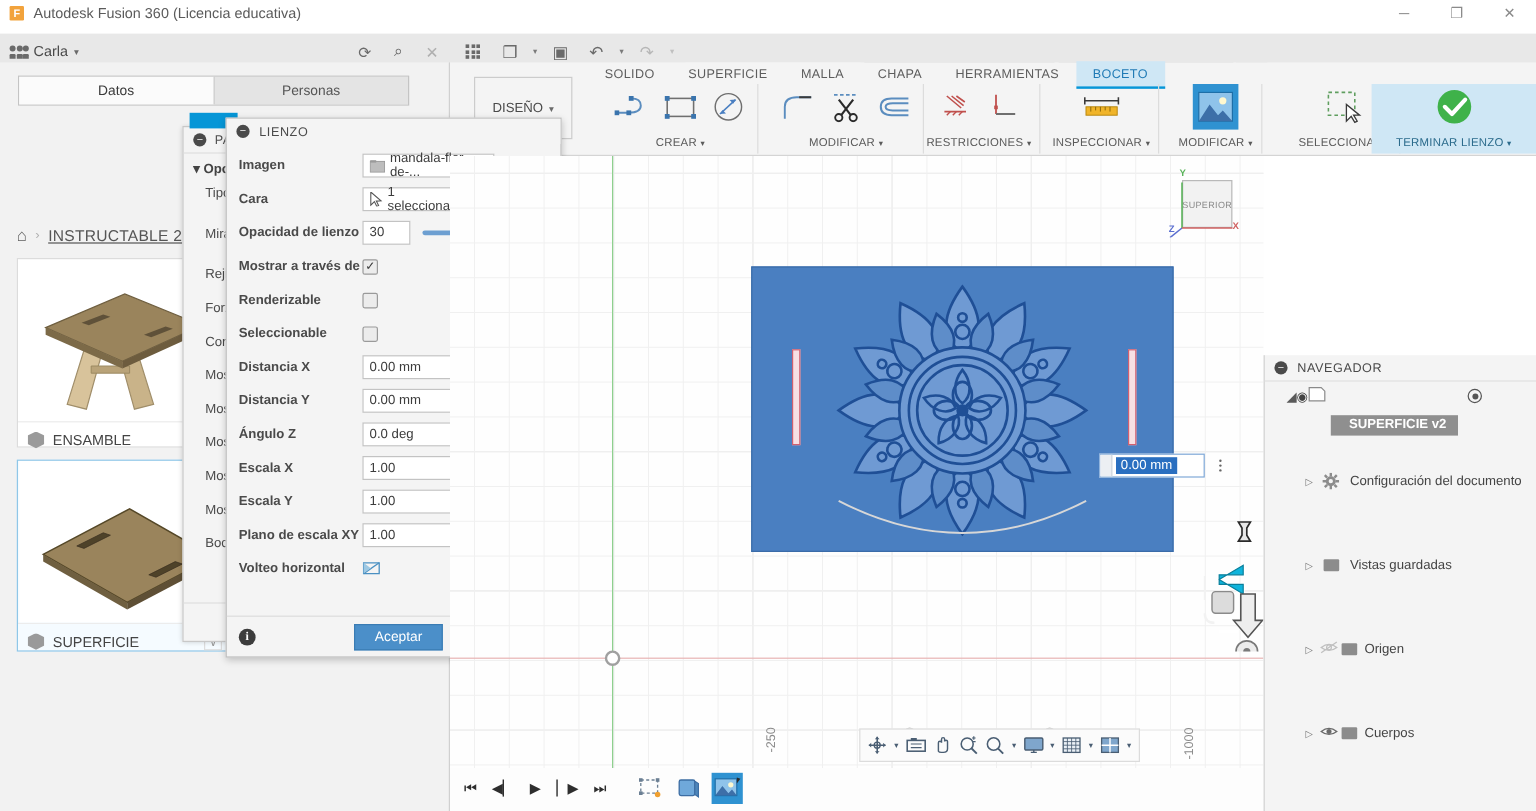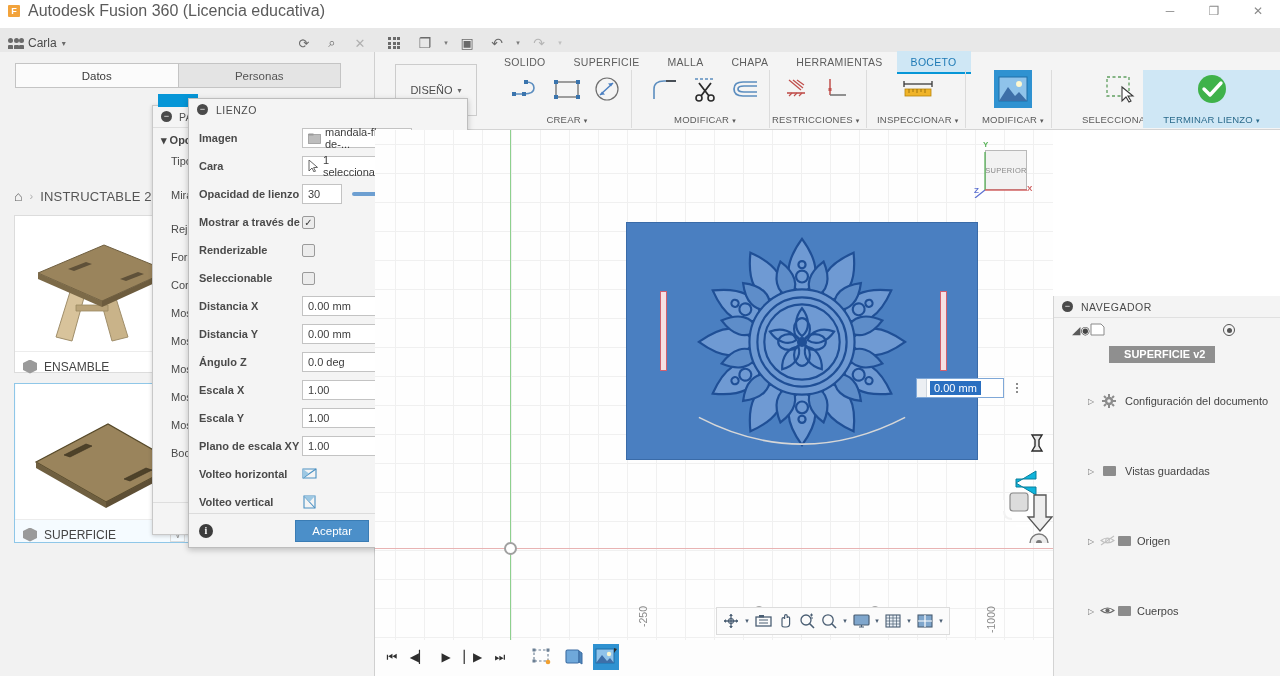--- a/index.html
+++ b/index.html
@@ -19,21 +19,21 @@
     background:#ffffff;
     display:flex; align-items:center;
     border-bottom:1px solid #ffffff;
   }
   #titlebar .logo {
     width:12px;height:12px;margin-left:8px;margin-right:8px;
     background:#f2a33c; color:#fff; font-size:9px; font-weight:bold;
     display:flex;align-items:center;justify-content:center;
     border-radius:1px;
   }
-  #titlebar .ttl { font-size:16px; color:#5b5b5b; }
+  #titlebar .ttl { font-size:12px; color:#5b5b5b; }
   #winbtns { display:flex; margin-left:auto; }
   #winbtns div {
     width:44px;height:22px;display:flex;align-items:center;justify-content:center;
     color:#8a8a8a; font-size:12px;
   }
 
   
   #appbar {
     left:0; top:22px; width:1280px; height:30px;
     background:#e8e8e8; border-bottom:1px solid #d0d0d0;margin-top:6px;
@@ -123,21 +123,21 @@
   #endsketch .gname { color:#2b6b8c; }
 
   
   #leftpanel { left:0; top:52px; width:375px; height:624px; background:#f2f2f2; border-right:1px solid #d0d0d0; }
   #dp-tabs { position:absolute;left:15px;top:11px;width:326px;height:25px;display:flex;border:1px solid #c4c4c4; }
   .dp-tab { flex:1; display:flex;align-items:center;justify-content:center;font-size:11.5px;color:#555;background:#e4e4e4; }
   .dp-tab.active { background:#fbfbfb; color:#3a3a3a; border-right:1px solid #c4c4c4;}
   #breadcrumb { position:absolute; left:14px; top:136px; display:flex;align-items:center; gap:7px; }
   #breadcrumb .home { color:#5f5f5f; font-size:14px; }
   #breadcrumb .sep { color:#b0b0b0; font-size:11px; }
-  #breadcrumb .crumb { color:#555; font-size:13px; letter-spacing:.2px; }
+  #breadcrumb .crumb { color:#555; font-size:13px; letter-spacing:.2px;text-decoration:underline; }
   .card { position:absolute; left:14px; width:180px; background:#fff; border:1px solid #dcdcdc; }
   .card.sel { border:1px solid #8fc7e8; background:#f5fbff; }
   .card .thumb { height:135px; display:flex; align-items:center; justify-content:center; overflow:hidden; }
   .card .crow { height:30px; display:flex;align-items:center; padding:0 8px; border-top:1px solid #ececec; }
   .card .crow .cube {
     width:14px;height:14px;margin-right:7px;flex:none;
     background:#9a9a9a;
     clip-path: polygon(50% 0%, 100% 25%, 100% 75%, 50% 100%, 0% 75%, 0% 25%);
   }
   .card .crow .cname { font-size:12px; color:#444; white-space:nowrap;overflow:hidden; }
@@ -694,30 +694,20 @@
       <span class="flabel">Volteo horizontal</span>
       <span class="flipico">
         <svg width="16" height="14" viewBox="0 0 16 14">
             <path d="M1 2 L14 2 L14 11 L1 11 Z" fill="none" stroke="#4a90c2" stroke-width="1.1"></path>
             <path d="M1 11 L14 2" stroke="#4a90c2" stroke-width="1.1"></path>
             <path d="M1 2 L7 6.5 L1 11 Z" fill="#9dc8e3"></path>
           </svg>
       </span>
     </div>
 
-    <div class="frow">
-      <span class="flabel">Volteo vertical</span>
-      <span class="flipico">
-        <svg width="16" height="15" viewBox="0 0 16 15">
-            <path d="M2 1 L13 1 L13 13 L2 13 Z" fill="none" stroke="#4a90c2" stroke-width="1.1"></path>
-            <path d="M2 1 L13 13" stroke="#4a90c2" stroke-width="1.1"></path>
-            <path d="M2 1 L13 1 L7.5 7 Z" fill="#9dc8e3"></path>
-          </svg>
-      </span>
-    </div>
   </div>
 
   <div class="dfoot">
     <span class="infoico">i</span>
     <span style="margin-left:auto"></span>
     <span class="dbtn primary">Aceptar</span>
     <span class="dbtn">Cancelar</span>
   </div>
 </div>
 

